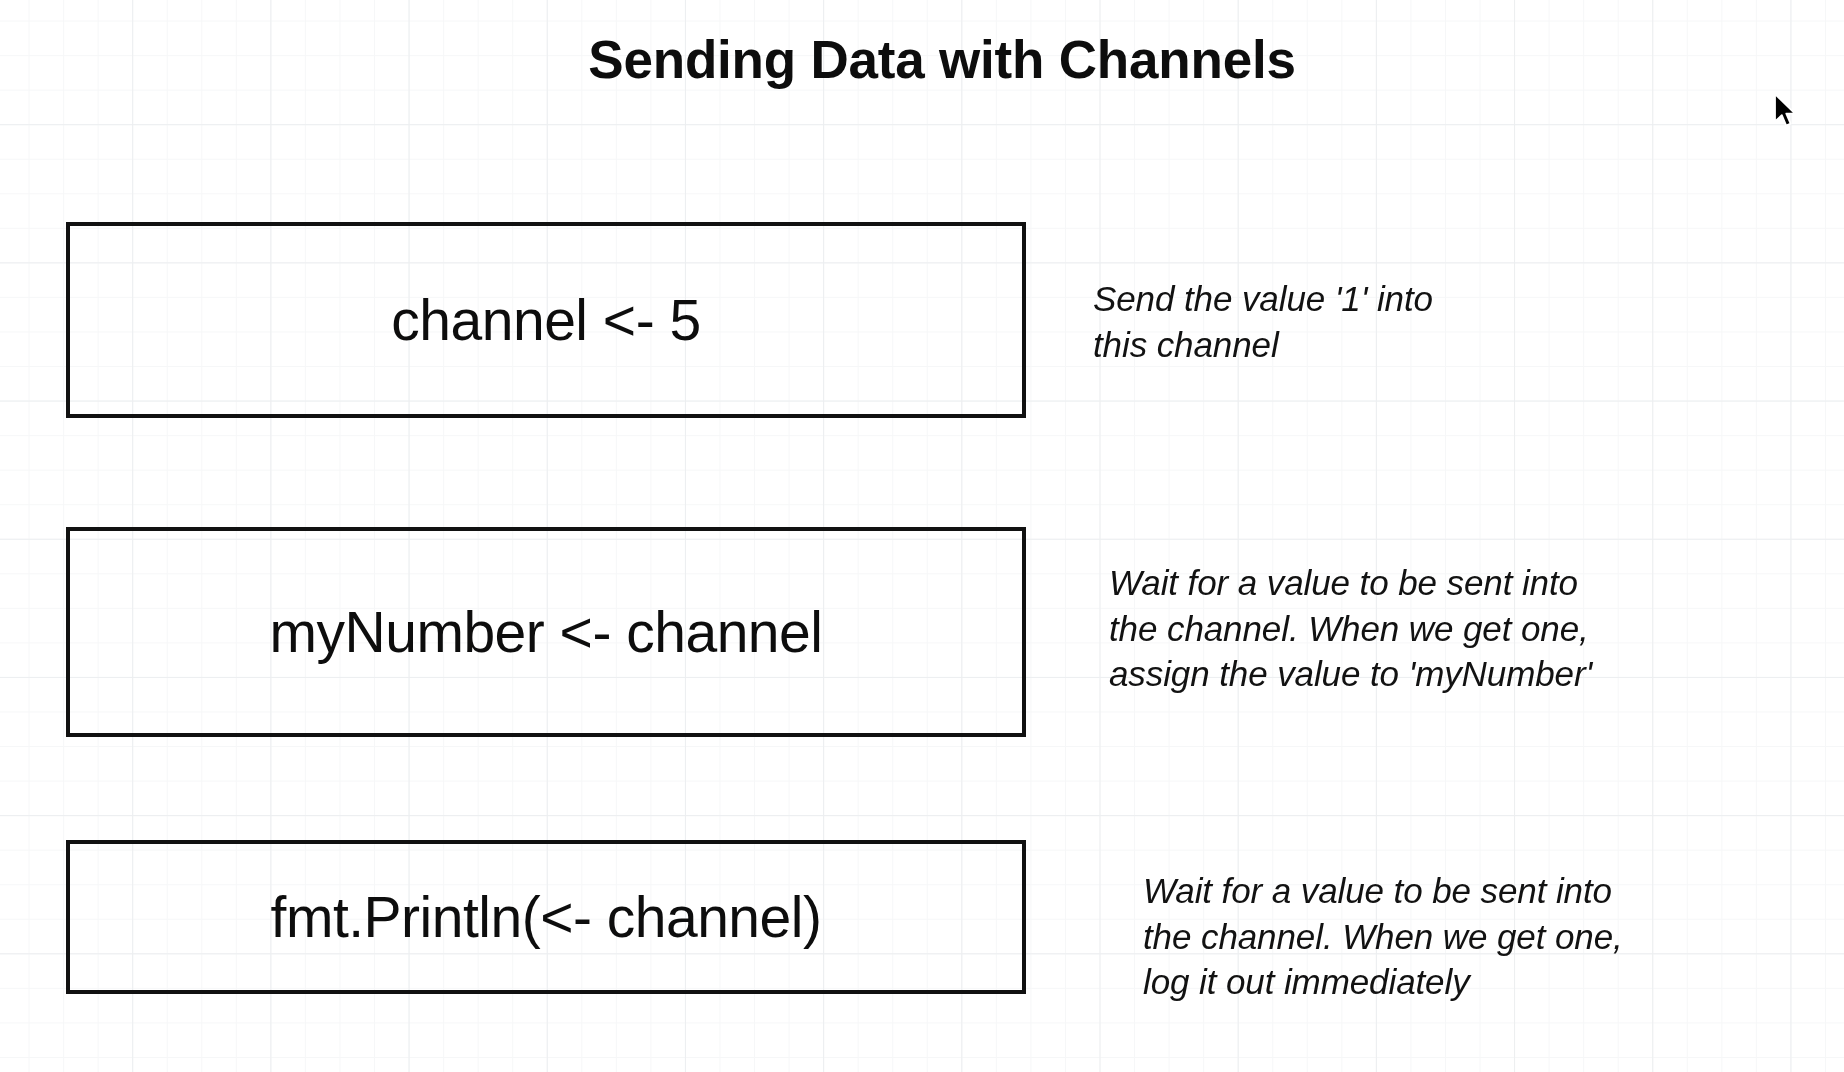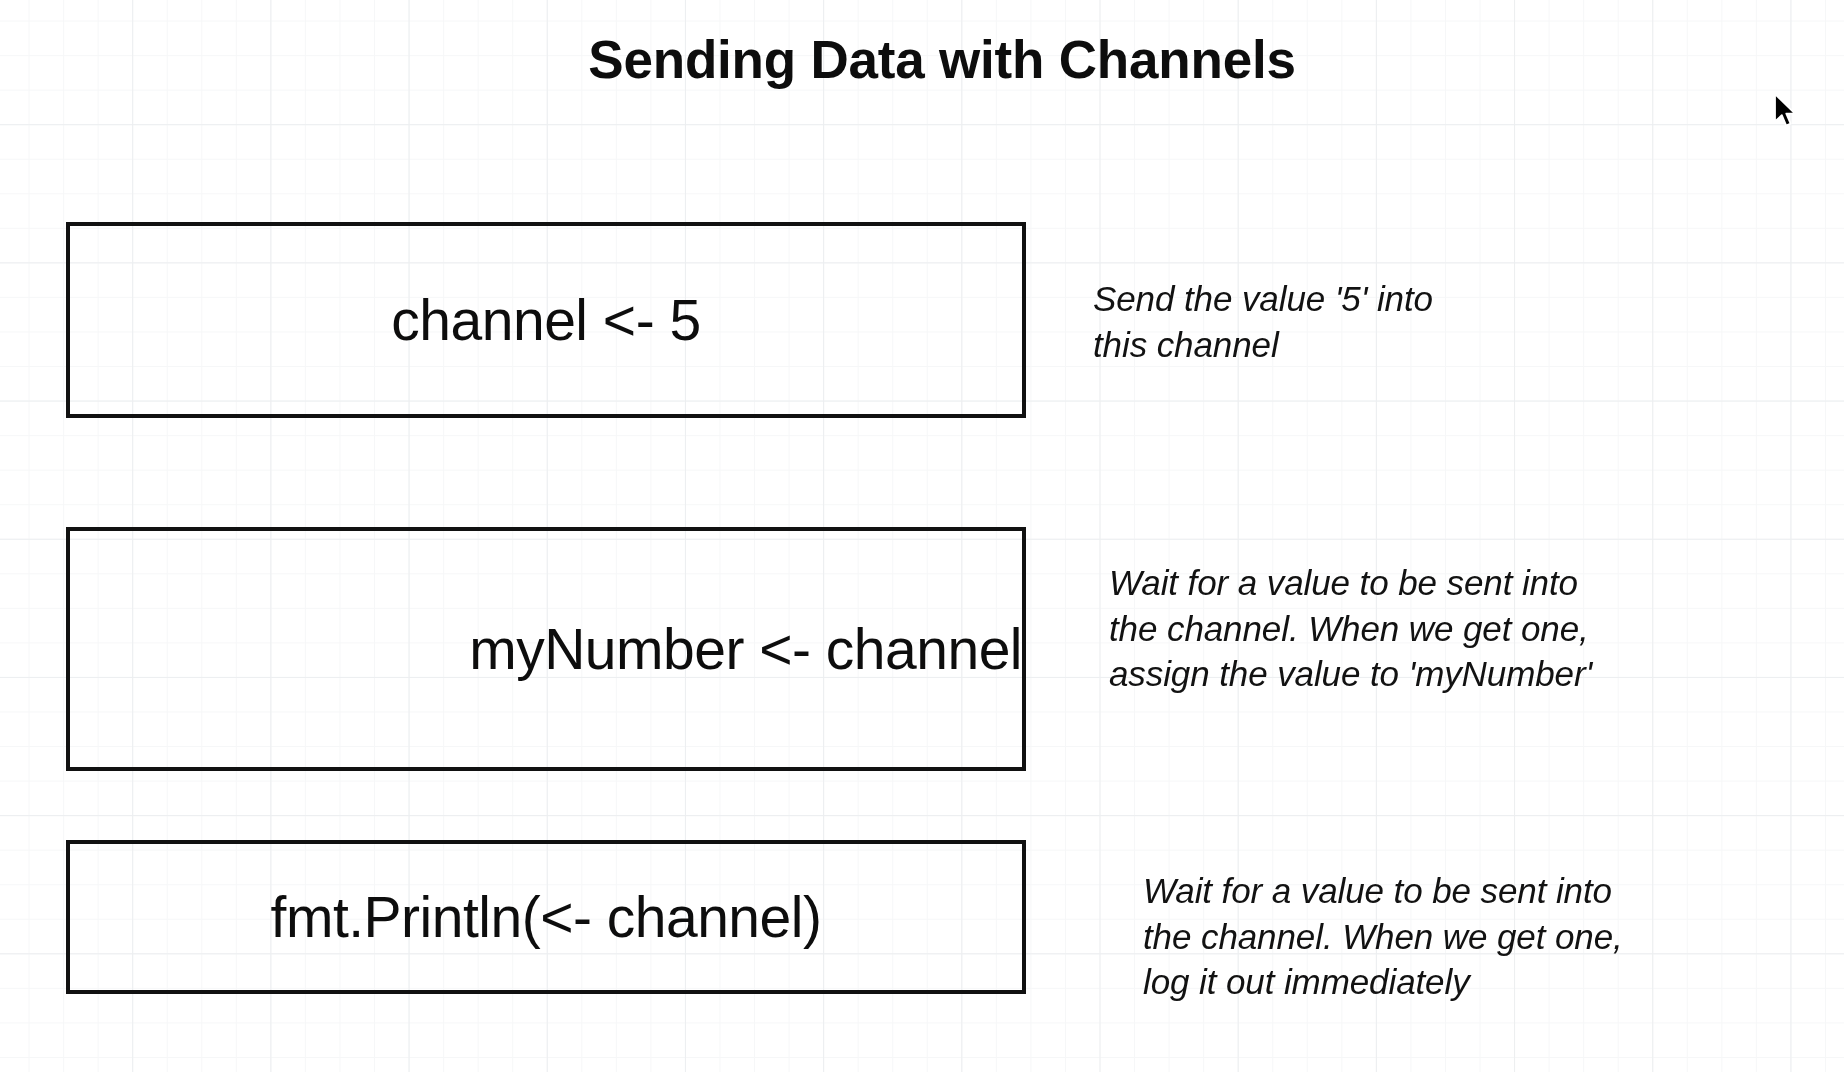--- a/index.html
+++ b/index.html
@@ -95,21 +95,21 @@
     color: #121212;
     font-family: "Liberation Sans", sans-serif;
     white-space: pre-line;
     letter-spacing: -0.1px;
   }
 
   
   #box-1  { top: 222px;  height: 196px; }
   #note-1 { left: 1093px; top: 276px; width: 520px; }
 
-  #box-2  { top: 527px;  height: 244px; justify-content: flex-end; }
+  #box-2  { top: 527px;  height: 210px; }
   #note-2 { left: 1109px; top: 560px; width: 560px; }
 
   #box-3  { top: 840px;  height: 154px; }
   #note-3 { left: 1143px; top: 868px; width: 560px; }
 
   
   #cursor {
     position: absolute;
     left: 1772px;
     top: 92px;
@@ -122,21 +122,21 @@
 <body>
 
 <div id="canvas">
 
   <div id="title">Sending Data with Channels</div>
 
   <div class="row">
     <div id="box-1" class="code-box">
       <span class="code-text">channel &lt;- 5</span>
     </div>
-    <div id="note-1" class="note">Send the value '5' into
+    <div id="note-1" class="note">Send the value '1' into
 this channel</div>
   </div>
 
   <div class="row">
     <div id="box-2" class="code-box">
       <span class="code-text">myNumber &lt;- channel</span>
     </div>
     <div id="note-2" class="note">Wait for a value to be sent into
 the channel.  When we get one,
 assign the value to 'myNumber'</div>

